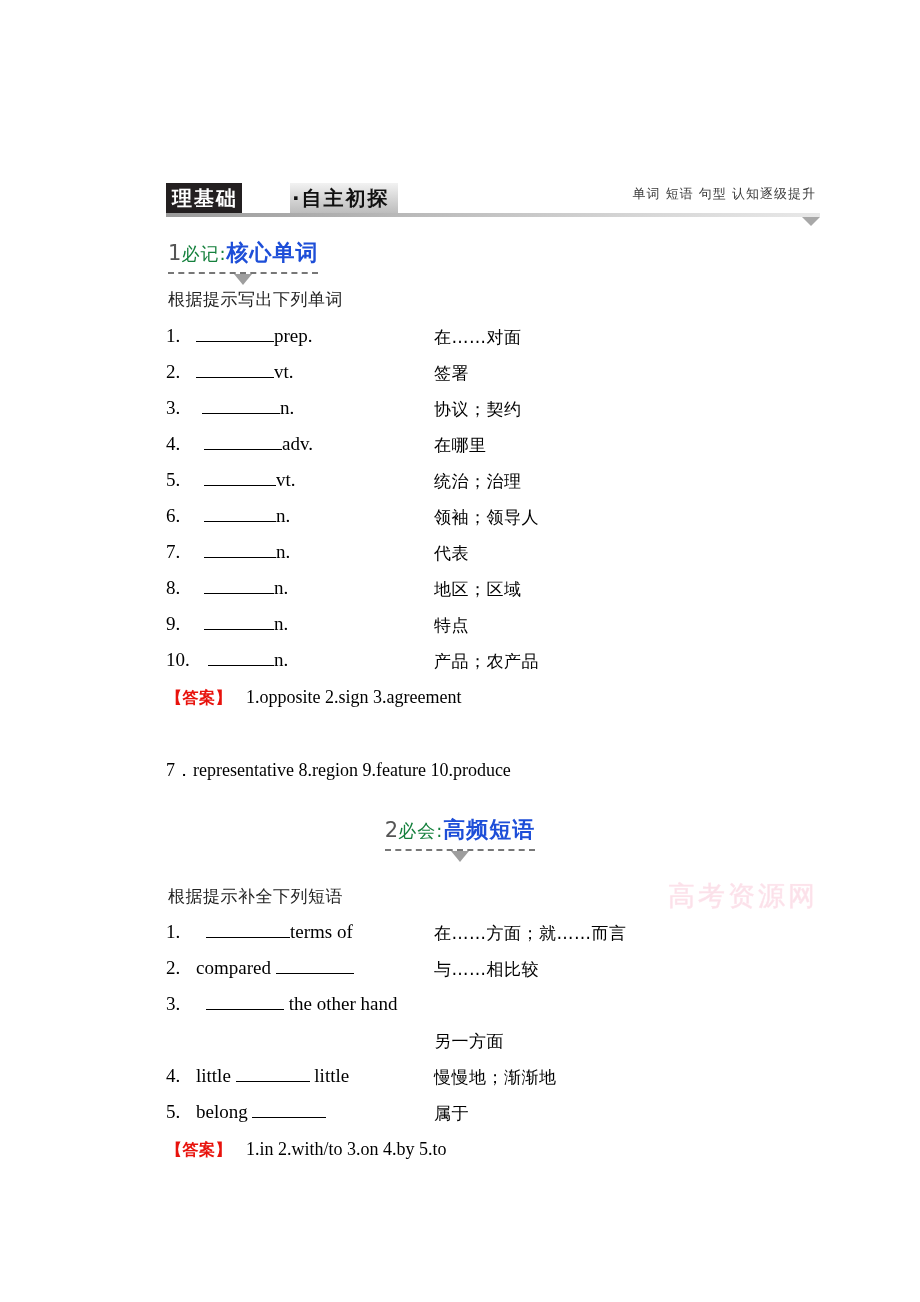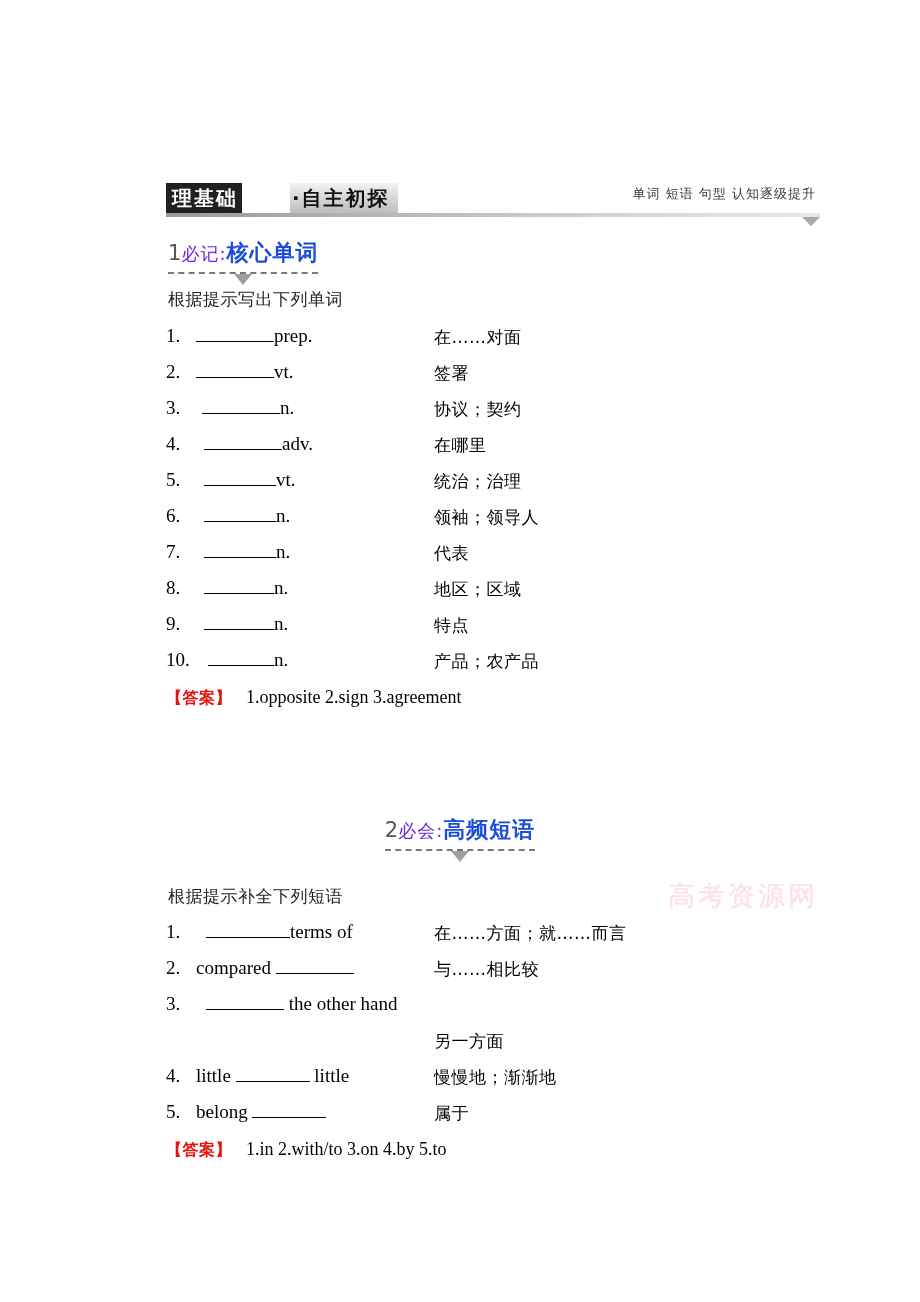--- a/index.html
+++ b/index.html
@@ -130,21 +130,21 @@
     border-bottom: 2px dashed #777777;
   }
   .sh-num {
     font-family: "DejaVu Sans", sans-serif;
     font-size: 21px;
     color: #555555;
   }
   .sh-pre {
     font-family: "DejaVu Sans", sans-serif;
     font-size: 18px;
-    color: #6d28d9;
+    color: #15803d;
     letter-spacing: 1px;
   }
   .sh-main {
     font-family: "DejaVu Sans", sans-serif;
     font-weight: bold;
     font-size: 22px;
     color: #1d4ed8;
     letter-spacing: 1px;
   }
   .sh-tri {
@@ -312,20 +312,21 @@
       <div class="row" style="top: 649px;">
         <span class="num">10.</span>
         <span class="term"><span style="display: inline-block; width: 12px;"></span><span class="blank" style="width: 66px;"></span><span class="pos">n.</span></span>
         <span class="cn">产品；农产品</span>
       </div>
     </div>
 
   <div class="ans" style="top:686px;">
     <span class="ans-label">【答案】</span><span class="ans-body" style="margin-left:14px;">1.opposite   2.sign   3.agreement</span>
   </div>
+  <div class="ans-cont" style="top:758px;">7．representative   8.region   9.feature   10.produce</div>
 
   <div class="subhead" id="sh2" style="left:0; top:815px; width:920px; text-align:center;">
     <span class="sh-inner">
       <span class="sh-num">2</span><span class="sh-pre">必会:</span><span class="sh-main">高频短语</span>
       <span class="sh-tri"></span>
     </span>
   </div>
 
   <div class="prompt" style="left:168px; top:885px;">根据提示补全下列短语</div>
 

